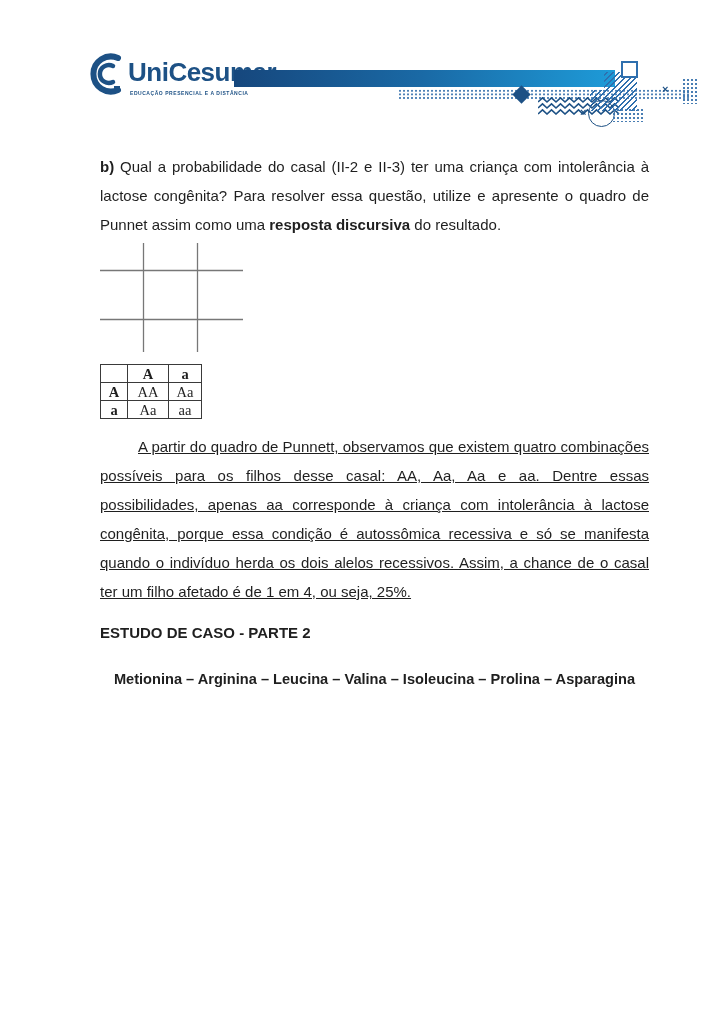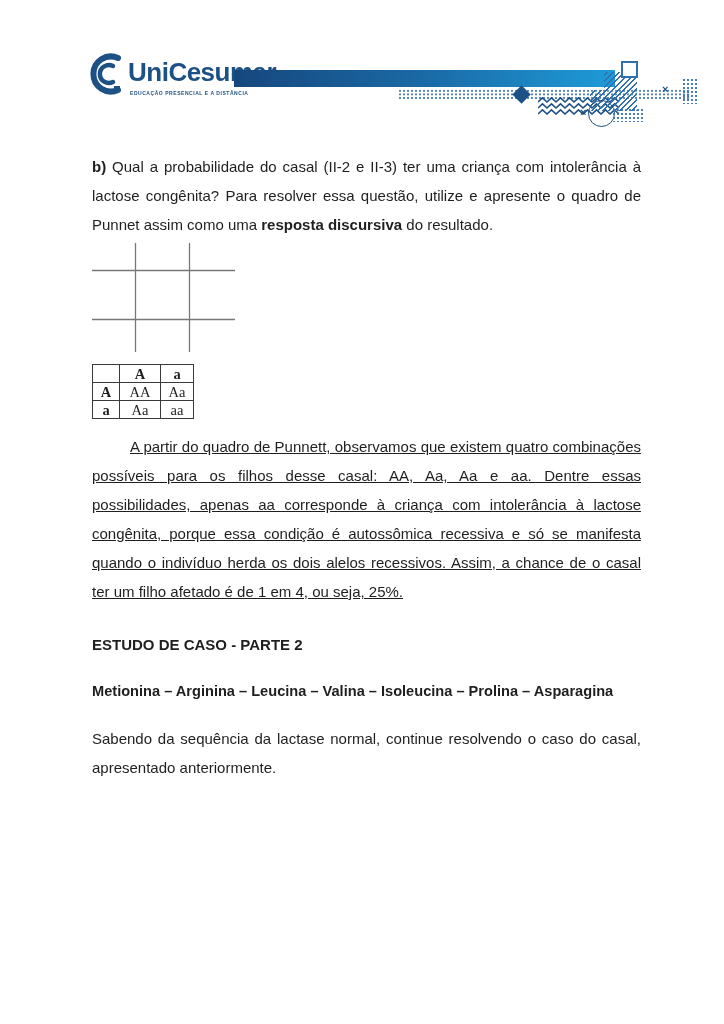--- a/index.html
+++ b/index.html
@@ -41,38 +41,38 @@
 
   .xmark { position:absolute; font-size:11px; font-weight:bold; color:#1d5185; line-height:1; }
   .xmark-a { left:662px; top:84px; }
   .xmark-b { left:580px; top:107px; }
 
   .dotgrid { position:absolute; background-image:radial-gradient(circle,#3b74ae 0.7px, transparent 0.8px); background-size:4px 4px; }
   .dotgrid-a { left:612px; top:108px; width:32px; height:14px; }
   .dotgrid-b { left:682px; top:78px; width:16px; height:26px; }
 
   
-  .content { position:absolute; left:92px; top:152px; width:549px; font-size:15px; line-height:29px; }
+  .content { position:absolute; left:100px; top:152px; width:549px; font-size:15px; line-height:29px; }
   .para { text-align:justify; }
   .b { font-weight:bold; }
 
   .empty-grid { display:block; margin-top:4px; }
 
   .punnett { margin-top:12px; border-collapse:collapse; font-family:"Liberation Serif", serif; font-size:14.5px; }
   .punnett td { border:1px solid #3a3a3a; text-align:center; vertical-align:middle;
     height:18px; padding:0 2px; line-height:16px; }
   .punnett .c0 { width:27px; }
   .punnett .c1 { width:41px; }
   .punnett .c2 { width:33px; }
   .punnett .hd { font-weight:bold; }
 
   .answer { margin-top:13px; text-indent:38px;text-decoration:underline; }
-  .heading { margin-top:24px; font-weight:bold; }
+  .heading { margin-top:12px; font-weight:bold; }
   .suponha { margin-top:22px; }
-  .seq { margin-top:18px; font-weight:bold; white-space:nowrap; font-size:14.6px; }
+  .seq { margin-top:18px; font-weight:bold; white-space:nowrap; font-size:14.6px;text-align:center; }
   .obs { margin-top:18px; }
   .closing { margin-top:18px; }
 </style>
 </head>
 <body>
 
 <div class="page">
 
   <div class="header">
 
@@ -139,16 +139,15 @@
     </table>
 
     <p class="para answer">A partir do quadro de Punnett, observamos que existem quatro combinações possíveis para os filhos desse casal: AA, Aa, Aa e aa. Dentre essas possibilidades, apenas aa corresponde à criança com intolerância à lactose congênita, porque essa condição é autossômica recessiva e só se manifesta quando o indivíduo herda os dois alelos recessivos. Assim, a chance de o casal ter um filho afetado é de 1 em 4, ou seja, 25%.</p>
 
     <p class="heading">ESTUDO DE CASO - PARTE 2</p>
 
 
     <p class="seq">Metionina – Arginina – Leucina – Valina – Isoleucina – Prolina – Asparagina</p>
 
 
-    <p class="para closing">Sabendo da sequência da lactase normal, continue resolvendo o caso do casal, apresentado anteriormente.</p>
 
   </div>
 </div>
 
 </body></html>

